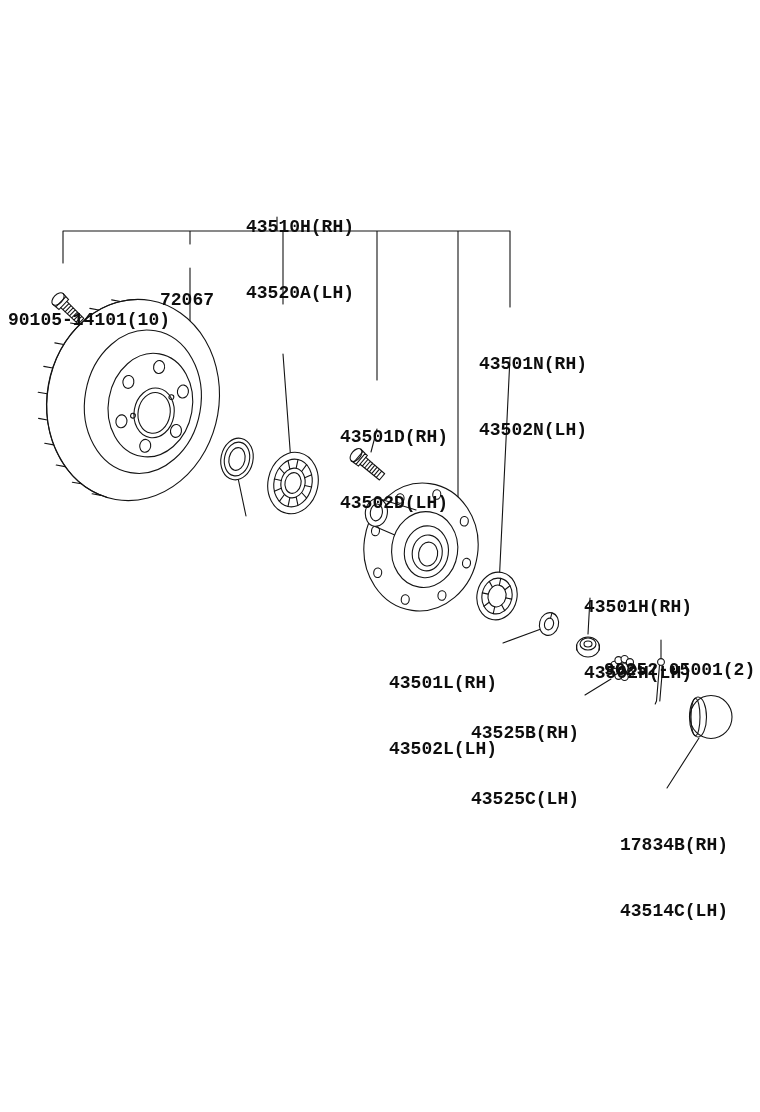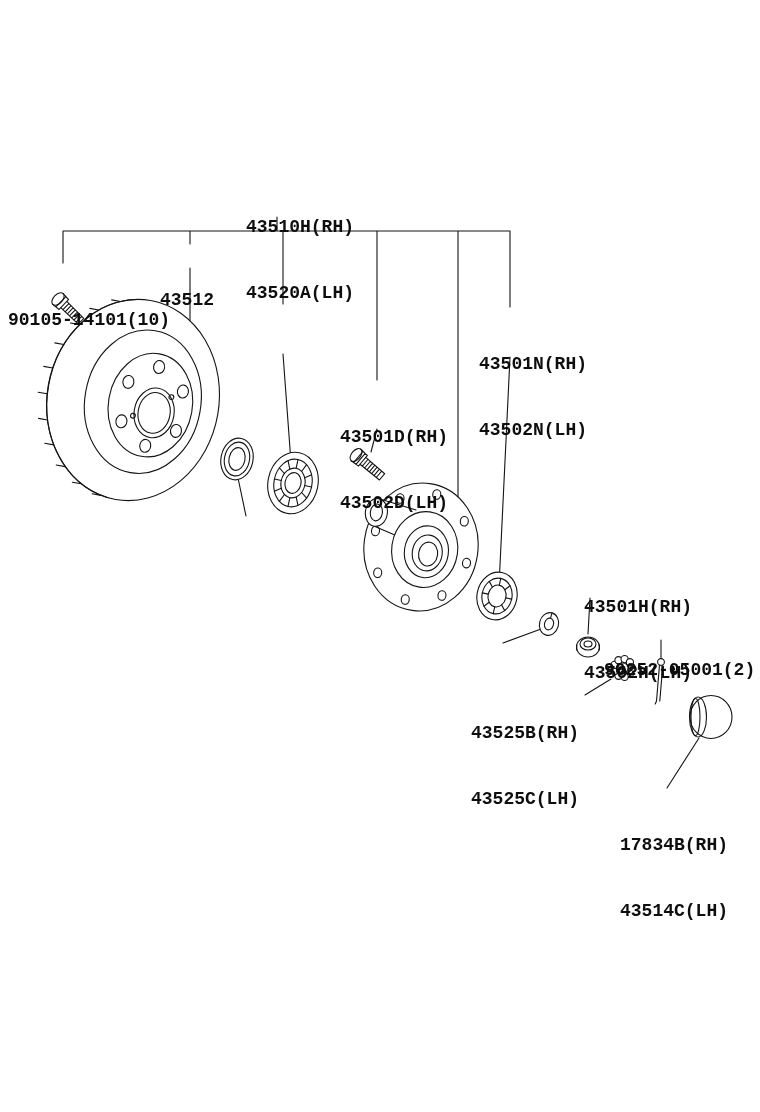--- a/index.html
+++ b/index.html
@@ -159,21 +159,21 @@
   <div class="lbl" style="left:246px;top:172px">
     <span>43510H(RH)</span>
     <span>43520A(LH)</span>
   </div>
 
   <div class="lbl" style="left:8px;top:265px">
     <span>90105-14101(10)</span>
   </div>
 
   <div class="lbl" style="left:160px;top:245px">
-    <span>43512</span>
+    <span>72067</span>
   </div>
 
 
   <div class="lbl" style="left:479px;top:309px">
     <span>43501N(RH)</span>
     <span>43502N(LH)</span>
   </div>
 
   <div class="lbl" style="left:340px;top:382px">
     <span>43501D(RH)</span>
@@ -183,20 +183,24 @@
 
   <div class="lbl" style="left:584px;top:552px">
     <span>43501H(RH)</span>
     <span>43502H(LH)</span>
   </div>
 
   <div class="lbl" style="left:604px;top:615px">
     <span>90252-05001(2)</span>
   </div>
 
+  <div class="lbl" style="left:389px;top:628px">
+    <span>43501L(RH)</span>
+    <span>43502L(LH)</span>
+  </div>
 
   <div class="lbl" style="left:471px;top:678px">
     <span>43525B(RH)</span>
     <span>43525C(LH)</span>
   </div>
 
   <div class="lbl" style="left:620px;top:790px">
     <span>17834B(RH)</span>
     <span>43514C(LH)</span>
   </div>

